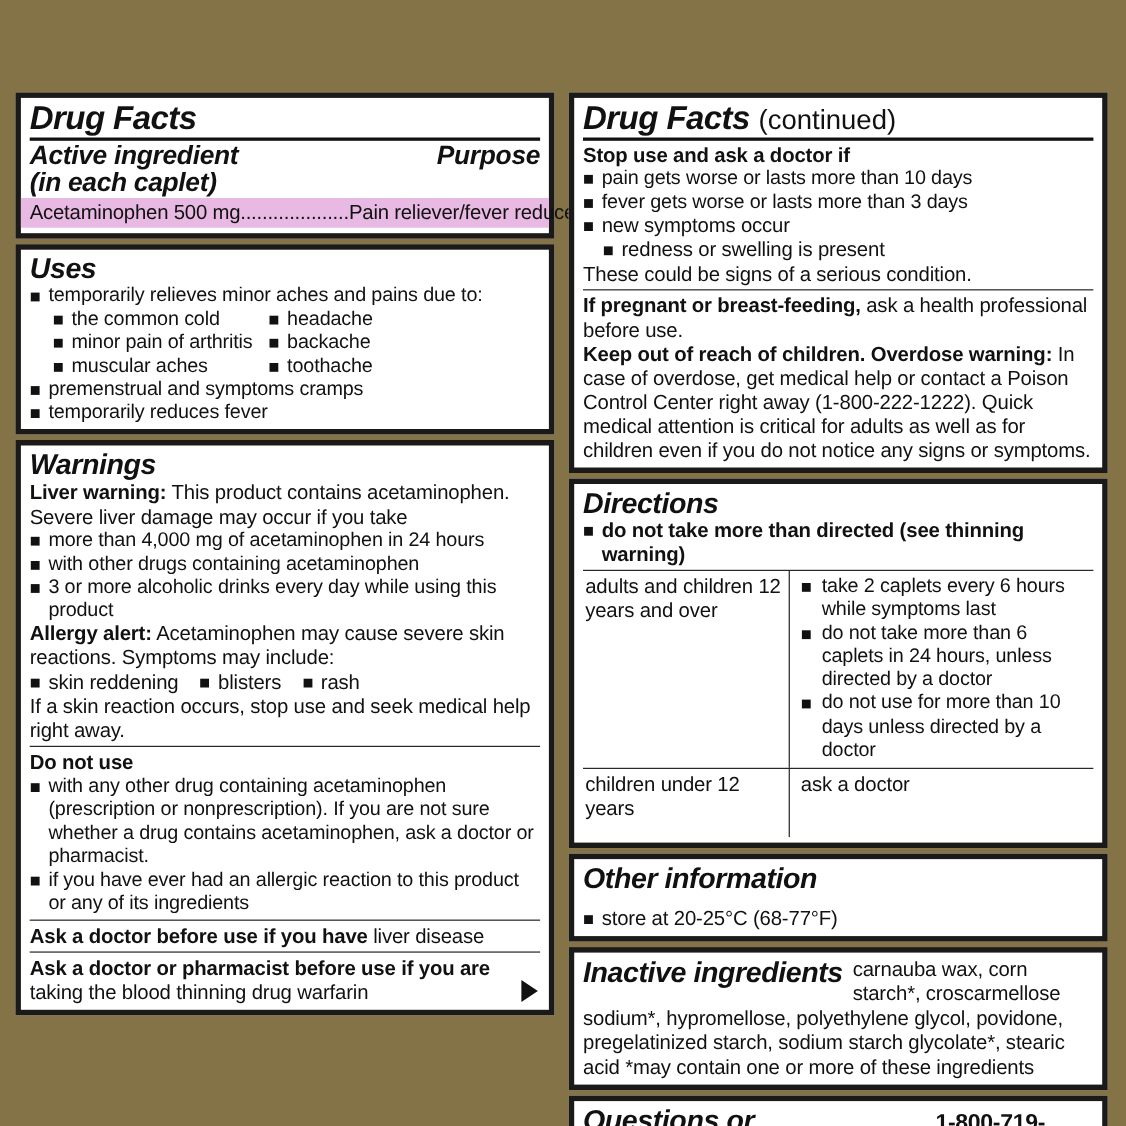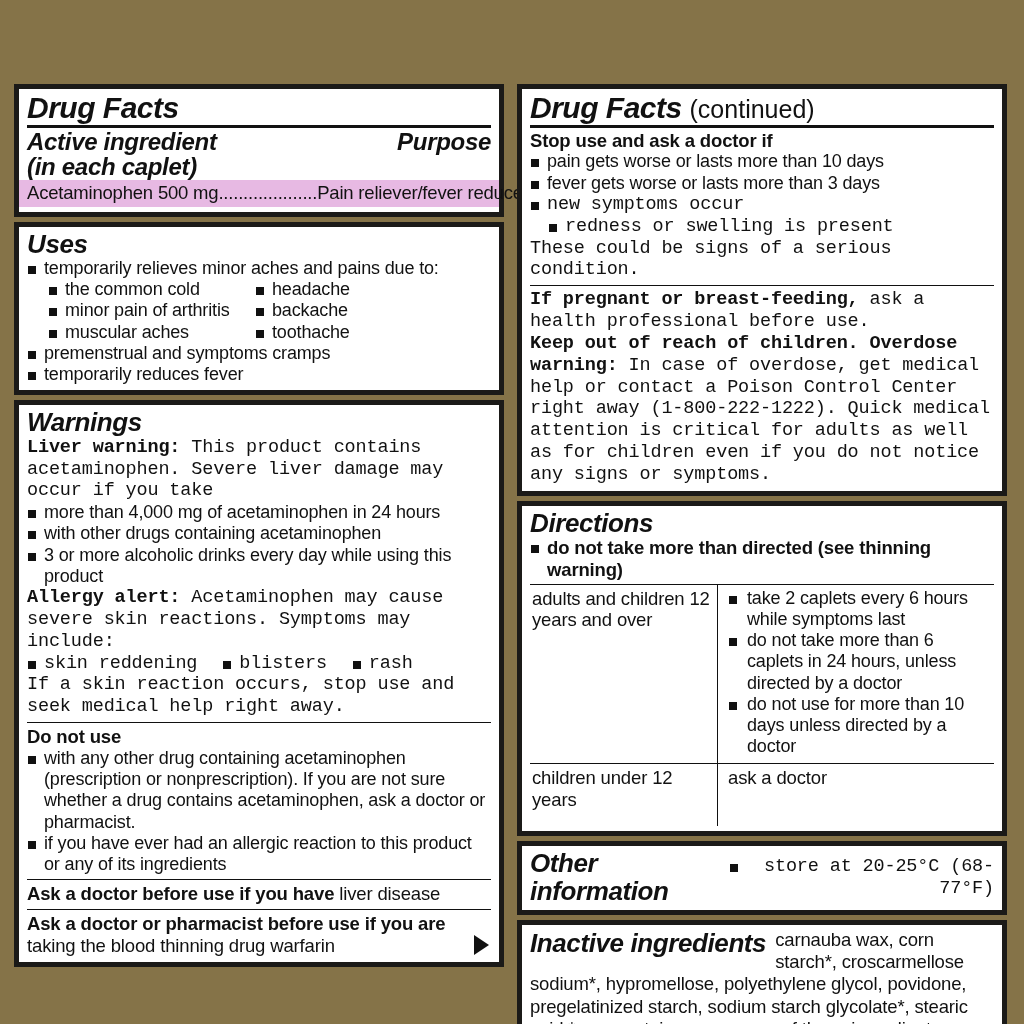--- a/index.html
+++ b/index.html
@@ -86,21 +86,20 @@
     margin-bottom: 0px;
   }
   .bold-lead {
     font-weight: bold;
   }
   .body {
     font-size: 18.5px;
     line-height: 1.18;
     color: #111;
     letter-spacing: -0.15px;
-    font-family: Liberation Mono, monospace;
   }
   .hl {
     background: #e7b9e3;
     margin: 0 -8px;
     padding: 2px 8px 3px 8px;
     font-size: 18.5px;
     line-height: 1.2;
     color: #111;
     white-space: nowrap;
     letter-spacing: -0.2px;
@@ -120,21 +119,21 @@
   }
   ul.bl > li::before {
     content: "";
     position: absolute;
     left: 1px;
     top: 8px;
     width: 8px;
     height: 8px;
     background: #111;
   }
-  .indent1 { margin-left: 21px; gap: 11px; }
+  .indent1 { margin-left: 21px; }
   .two-col-list {
     display: flex;
   }
   .two-col-list > ul { margin: 0; }
   .tc-a { width: 196px; flex: 0 0 196px; }
   .inline-bullet {
     position: relative;
     padding-left: 17px;
     display: inline-block;
   }
@@ -183,22 +182,23 @@
     font-size: 18.5px;
     line-height: 1.18;
     color: #111;
     letter-spacing: -0.15px;
   }
   .dir-c2 ul.bl > li { padding-left: 19px; }
 
   
   .inline-head-panel {
     display: flex;
-    align-items: center;
+    align-items: flex-start;
     gap: 12px;
+    flex-direction: column;
   }
   .flow-head {
     font-weight: bold;
     font-style: italic;
     font-size: 26px;
     line-height: 1.08;
     letter-spacing: -0.4px;
     color: #111;
     float: left;
     margin-right: 9px;

